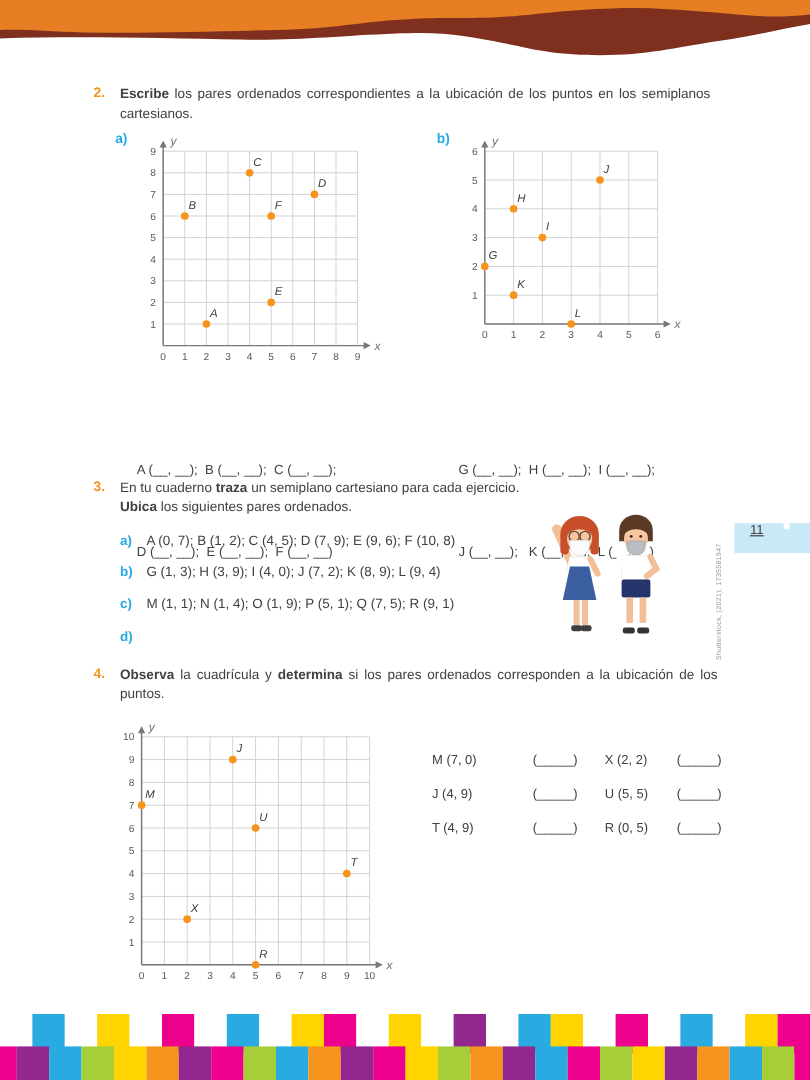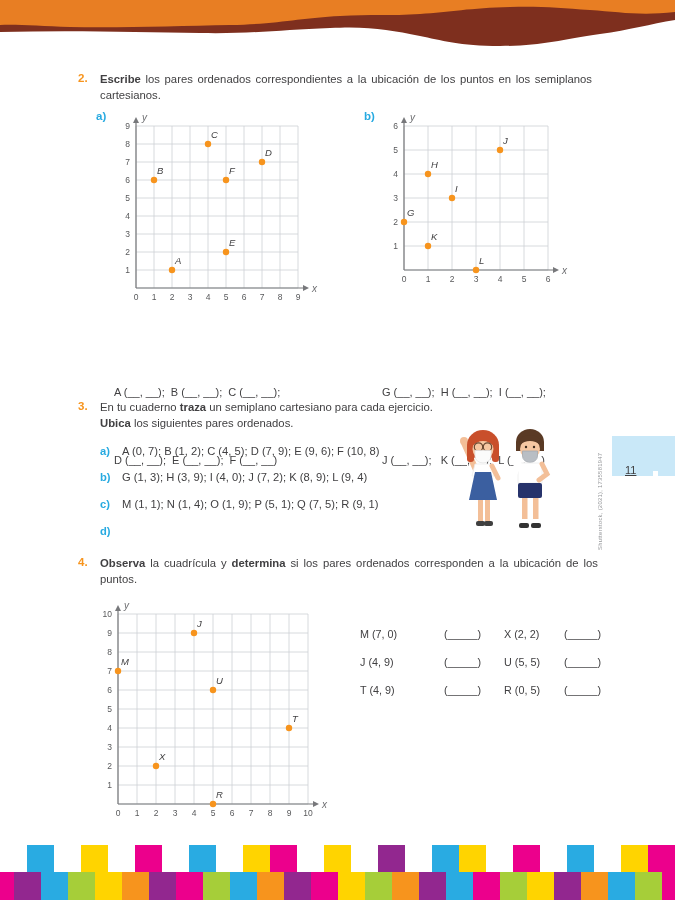--- a/index.html
+++ b/index.html
@@ -24,22 +24,22 @@
 
   .sec3 { left:78px; top:400px; width:420px; }
   .items3 { margin-top:12px; }
   .item3 { display:flex; margin-bottom:11px; font-size:11.2px; }
   .item3 .lbl { width:22px; flex:0 0 22px; color:#27AAE1; font-weight:700; }
 
   .kids { position:absolute; left:452px; top:416px; width:112px; height:130px; }
   .credit { position:absolute; left:597px; top:424px; height:126px;
             writing-mode:vertical-rl; transform:rotate(180deg);
             font-size:5.8px; color:#939598; letter-spacing:.3px; }
-  .page-tab { position:absolute; left:612px; top:436px; width:63px; height:40px;
-              background:#C9E8F8; display:flex; align-items:flex-end;text-decoration:underline; }
+  .page-tab { position:absolute; left:612px; top:436px; width:63px; height:25px;
+              background:#C9E8F8; display:flex; align-items:flex-start;text-decoration:underline; }
   .page-tab .n { margin-left:13px; font-size:11px; color:#414042; }
   .page-tab .dot { width:5px; height:5px; background:#ffffff; margin-left:17px; }
 
   .sec4 { left:78px; top:556px; width:520px; }
   .grid4 { position:absolute; left:94px; top:596px; }
   .side4 { position:absolute; left:360px; top:612px; width:262px; font-size:11.2px; line-height:1.4; }
   .checks { margin-top:15px; }
   .chk-row { display:flex; font-size:10.8px; margin-top:13px; white-space:pre; }
   .chk-c1 { width:84px; } .chk-b1 { width:60px; }
   .chk-c2 { width:60px; } .chk-b2 { width:52px; }

